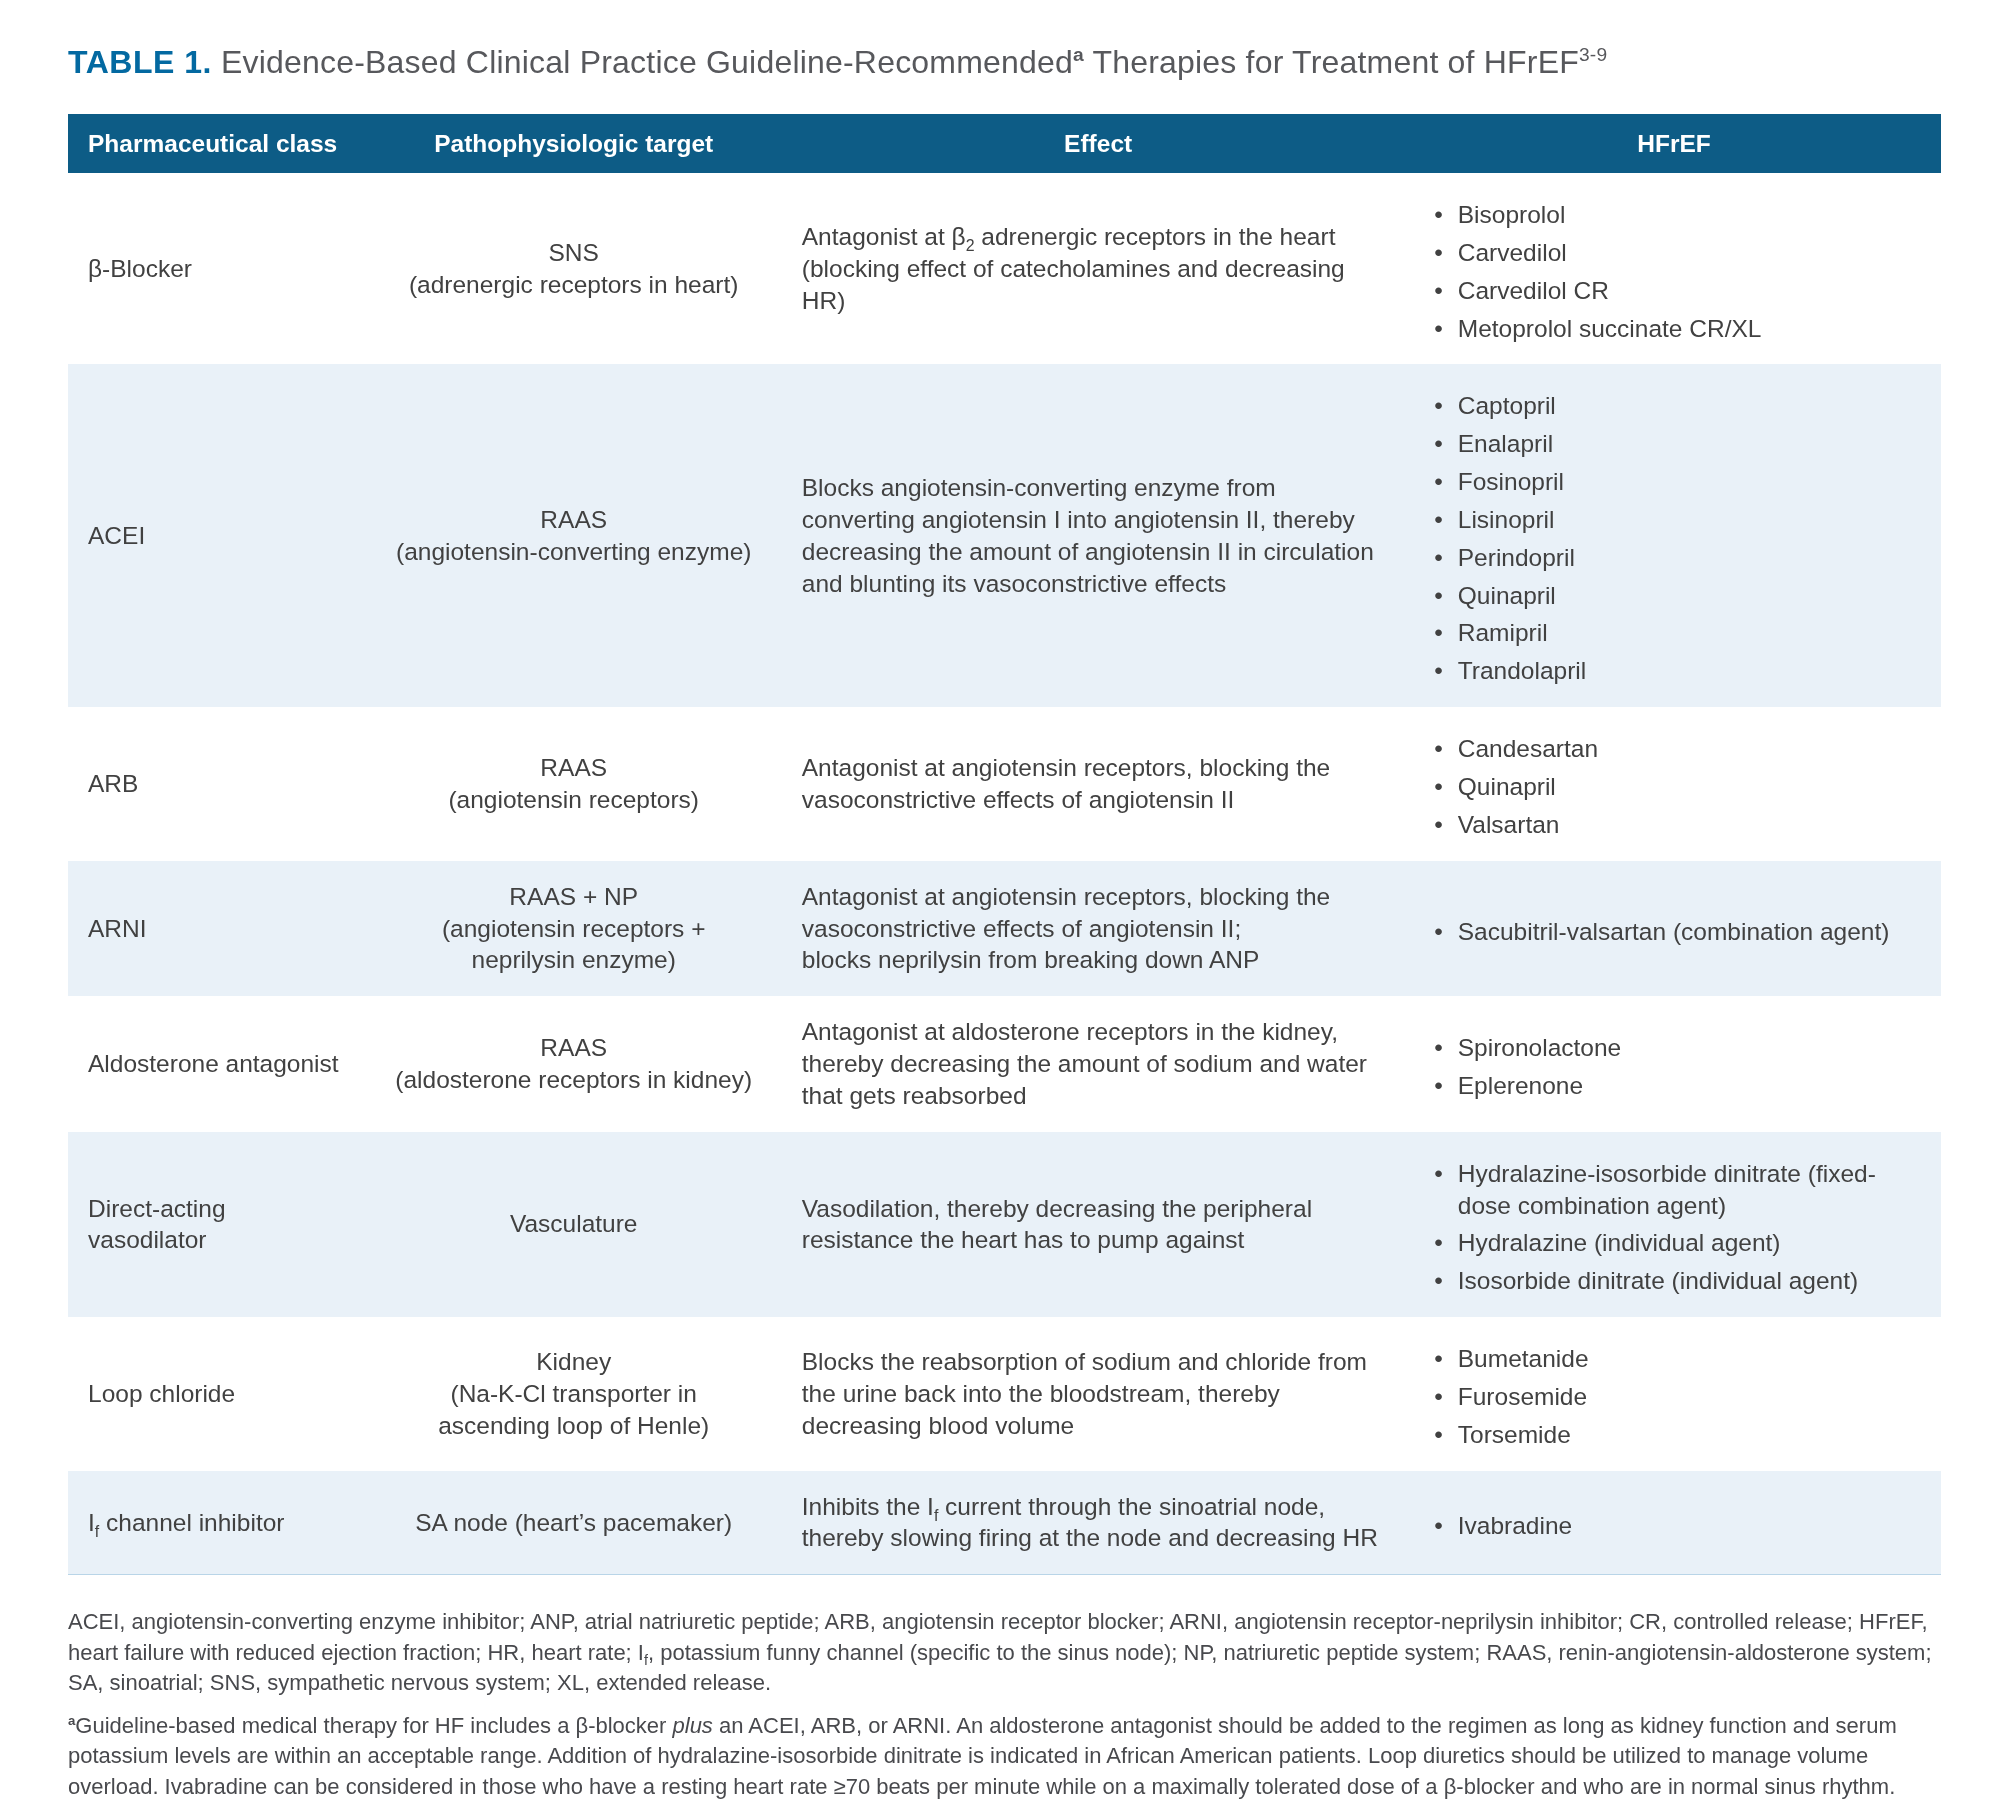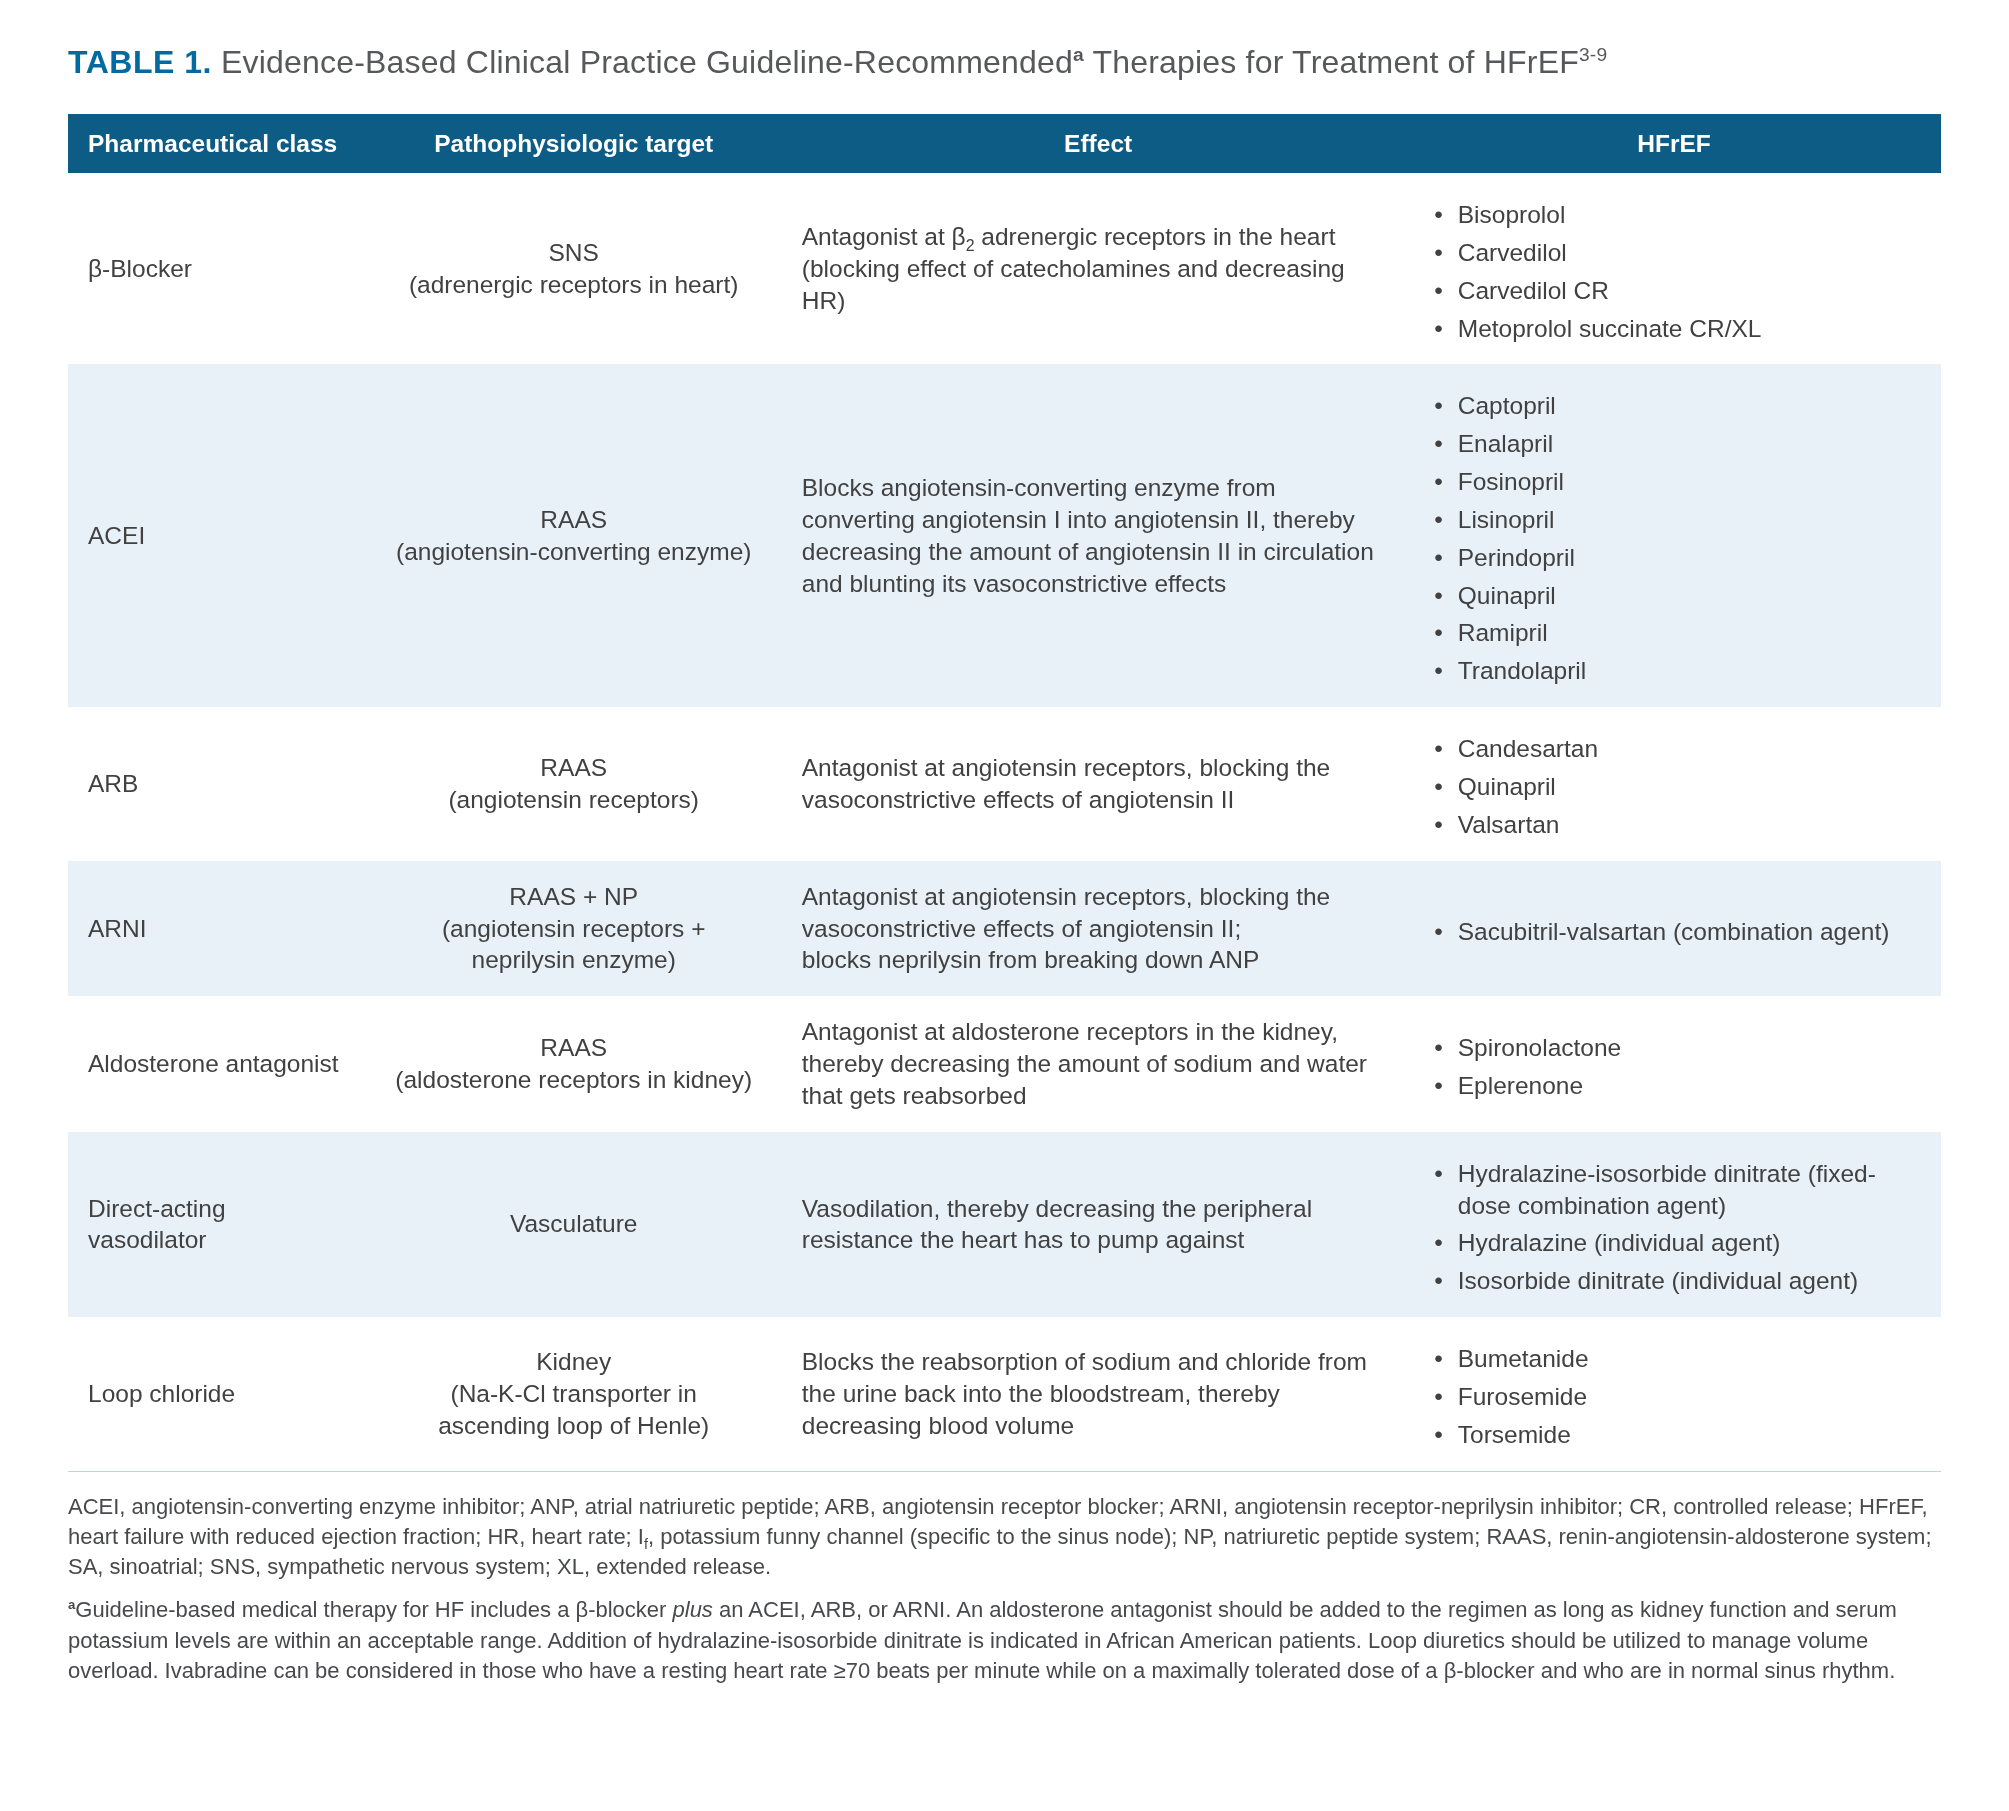--- a/index.html
+++ b/index.html
@@ -62,21 +62,21 @@
     padding-left:27px;
     margin-top:6px;
   }
   ul.agents li::before {
     content:"\2022";
     position:absolute;
     left:3.6px;
   }
 
   .footnotes {
-    margin-top:20px;
+    margin-top:32px;
     font-size:22px;
     line-height:1.38;
     color:#48494d;
   }
   .footnotes p + p { margin-top:12.7px; }
 </style>
 </head>
 <body>
 
 <div class="page">
@@ -173,20 +173,30 @@
           <td class="col2">Kidney<br>(Na-K-Cl transporter in<br>ascending loop of Henle)</td>
           <td class="col3">Blocks the reabsorption of sodium and chloride from the urine back into the bloodstream, thereby decreasing blood volume</td>
           <td class="col4">
             <ul class="agents">
               <li>Bumetanide</li>
               <li>Furosemide</li>
               <li>Torsemide</li>
             </ul>
           </td>
         </tr>
+        <tr>
+          <td class="col1">I<sub>f</sub> channel inhibitor</td>
+          <td class="col2">SA node (heart’s pacemaker)</td>
+          <td class="col3">Inhibits the I<sub>f</sub> current through the sinoatrial node, thereby slowing firing at the node and decreasing HR</td>
+          <td class="col4">
+            <ul class="agents">
+              <li>Ivabradine</li>
+            </ul>
+          </td>
+        </tr>
       </tbody>
   </table>
 
   <div class="footnotes">
     <p>ACEI, angiotensin-converting enzyme inhibitor; ANP, atrial natriuretic peptide; ARB, angiotensin receptor blocker; ARNI, angiotensin receptor-neprilysin inhibitor; CR, controlled release; HFrEF, heart failure with reduced ejection fraction; HR, heart rate; I<sub>f</sub>, potassium funny channel (specific to the sinus node); NP, natriuretic peptide system; RAAS, renin-angiotensin-aldosterone system; SA, sinoatrial; SNS, sympathetic nervous system; XL, extended release.</p>
     <p><sup class="b">a</sup>Guideline-based medical therapy for HF includes a β-blocker <i>plus</i> an ACEI, ARB, or ARNI. An aldosterone antagonist should be added to the regimen as long as kidney function and serum potassium levels are within an acceptable range. Addition of hydralazine-isosorbide dinitrate is indicated in African American patients. Loop diuretics should be utilized to manage volume overload. Ivabradine can be considered in those who have a resting heart rate ≥70 beats per minute while on a maximally tolerated dose of a β-blocker and who are in normal sinus rhythm.</p>
   </div>
 
 </div>
 

